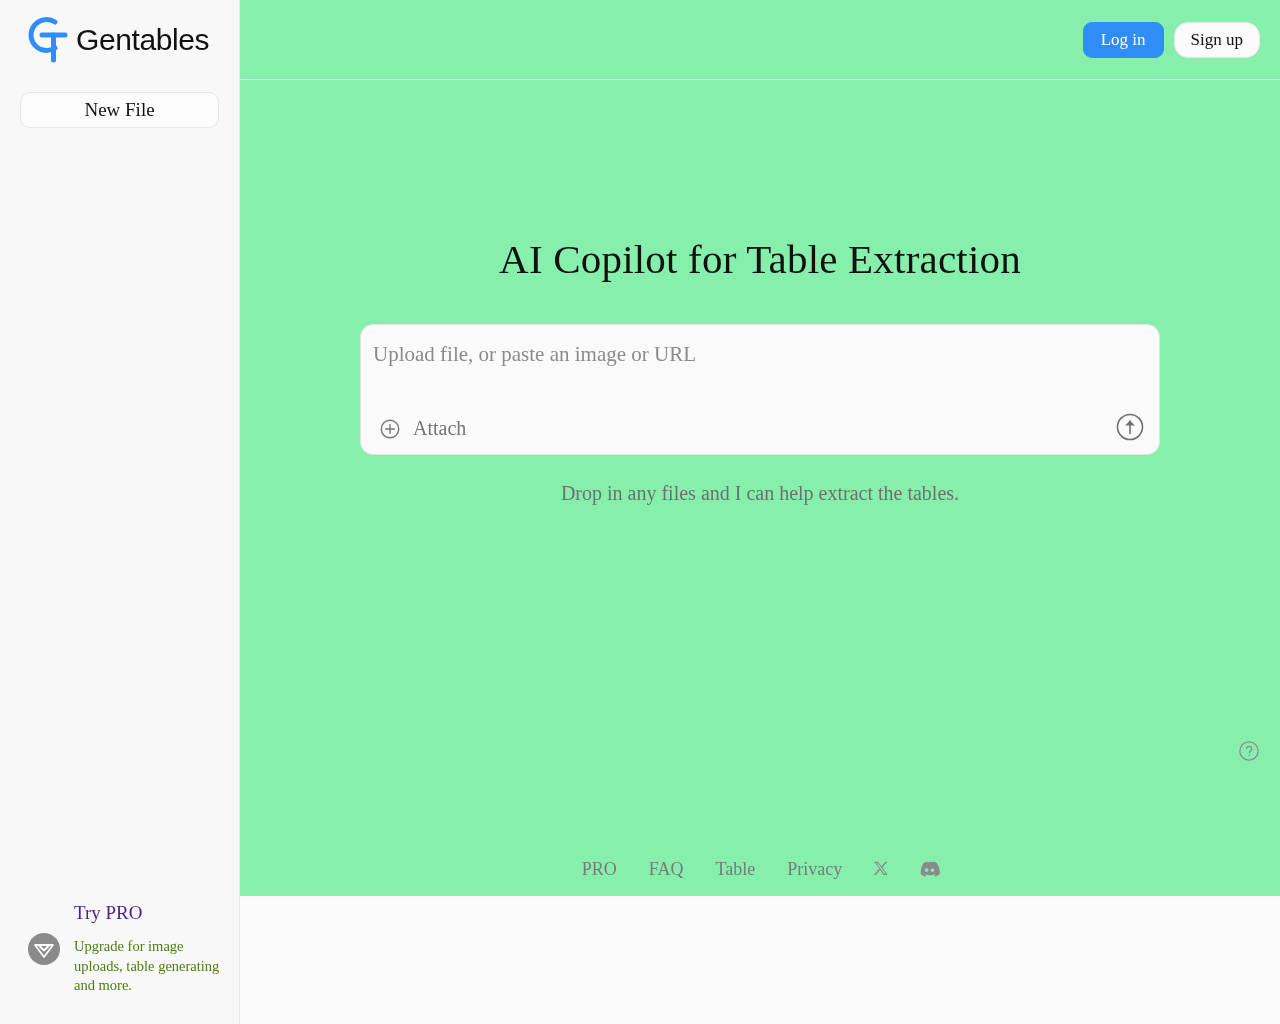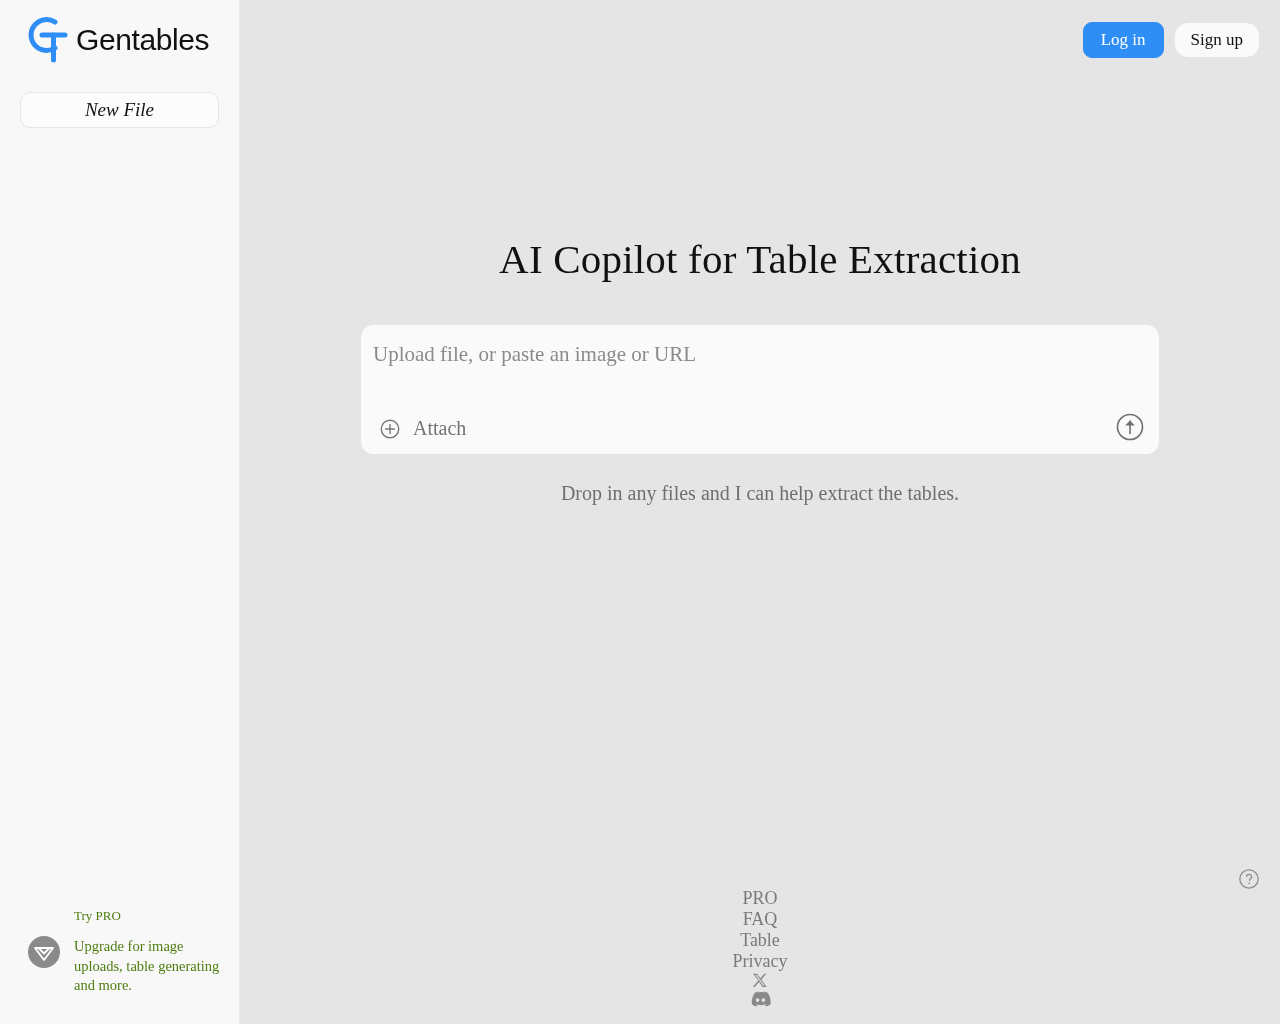--- a/index.html
+++ b/index.html
@@ -32,21 +32,20 @@
   }
   .newfile-btn {
     margin: 12px 20px 0 20px;
     height: 36px;
     border: 1px solid #e6e6e6;
     border-radius: 10px;
     background: #fcfcfc;
     display: flex; align-items: center; justify-content: center;
     font-size: 19px; color: #111;
     cursor: pointer;
-    font-style: italic;
   }
   .nav { margin-top: 18px; }
   .nav-item {
     display: flex; align-items: center;
     height: 34px;
     padding-left: 26px;
     gap: 12px;
     cursor: pointer;
     font-size: 17px; color: #1a1a1a;
   }
@@ -56,25 +55,25 @@
   .pro-card {
     position: absolute;
     left: 0; bottom: 28px;
     width: 240px;
     display: flex; align-items: center;
     padding: 0 14px 0 28px;
     gap: 14px;
     cursor: pointer;
   }
   .pro-badge { width: 32px; height: 32px; flex: 0 0 32px; }
-  .pro-title { font-size: 13px; color: #4d7c0f; line-height: 1.15; }
+  .pro-title { font-size: 19px; color: #4c1d95; line-height: 1.15; }
   .pro-sub { font-size: 14.5px; color: #4d7c0f; line-height: 1.36; margin-top: 13px; max-width: 148px;}
 
   
-  .main { flex: 1; position: relative; height: 1024px; background: #e5e5e5; }
+  .main { flex: 1; position: relative; height: 896px; background: #86efac; }
   .topbar {
     height: 80px;
     border-bottom: 1px solid #e8e8e8;
     display: flex; align-items: center; justify-content: flex-end;
     padding-right: 20px;
     gap: 10px;
   }
   .btn-login {
     background: #2f8ef5;
     color: #fff;
@@ -135,21 +134,20 @@
   }
 
   .hero-sub { margin-top: 27px; font-size: 20px; color: #6f6f6f; text-align: center; }
 
   
   .footer {
     position: absolute;
     left: 0; right: 0; bottom: 16px;
     display: flex; align-items: center; justify-content: center;
     gap: 0px;
-    flex-direction: column;
   }
   .footer a {
     color: #7a7a7a; font-size: 18px; text-decoration: none;
     padding: 0 16px; cursor: pointer;
   }
   .footer .social { display: flex; align-items: center; padding: 0 14px; cursor: pointer; color: #8a8a8a; }
   .help-btn {
     position: absolute;
     right: 20px; bottom: 134px;
     width: 22px; height: 22px;

